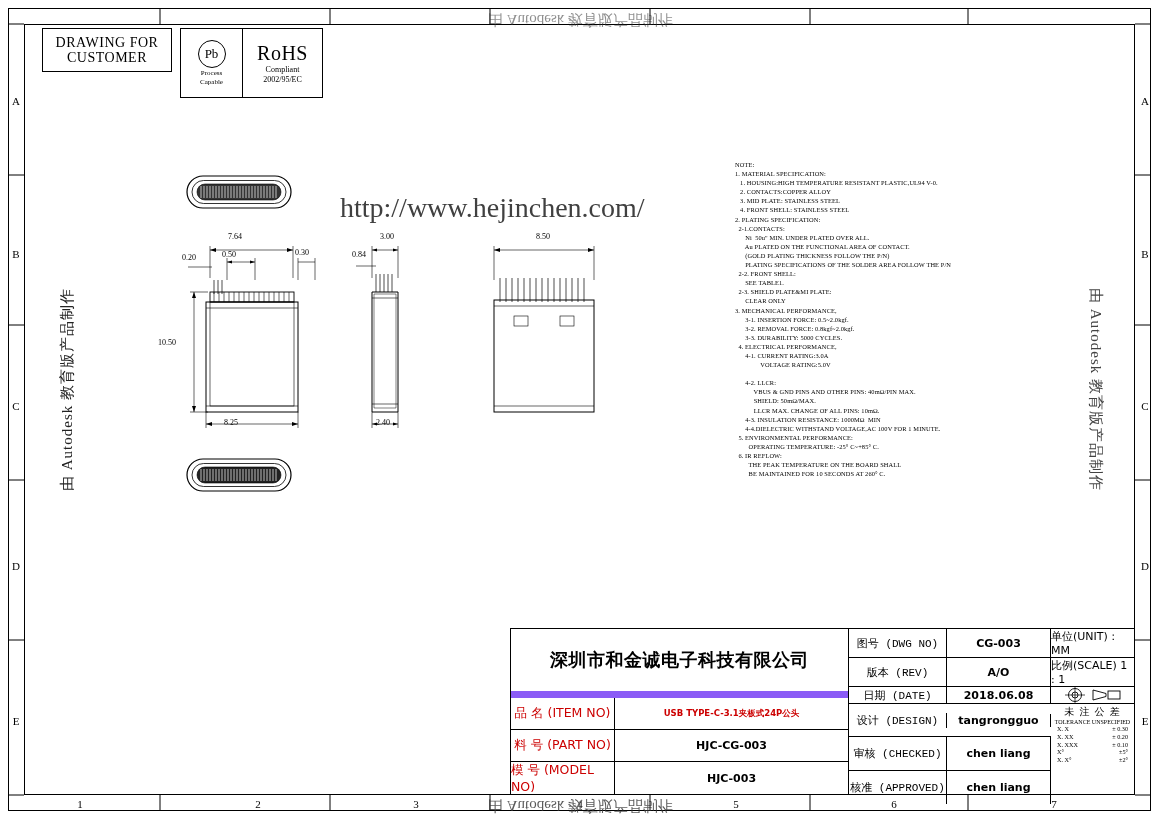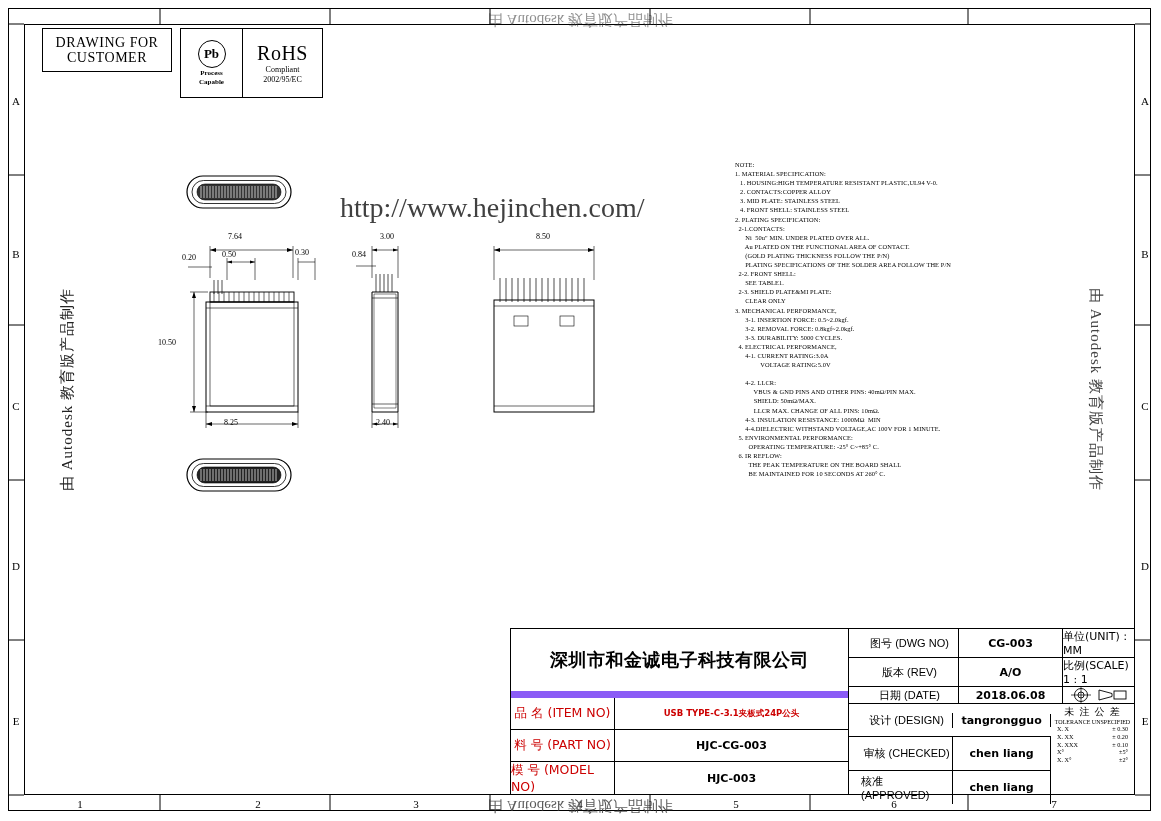--- a/index.html
+++ b/index.html
@@ -141,21 +141,20 @@
     width: 62px;
     border-right: 1px solid #000;
     box-sizing: border-box;
     display: flex;
     flex-direction: column;
     align-items: center;
     justify-content: center;
     font-size: 7px;
     text-align: center;
     line-height: 1.15;
-    font-weight: bold;
   }
   .pb-circle {
     width: 26px; height: 26px;
     border: 1px solid #000;
     border-radius: 50%;
     display: flex; align-items: center; justify-content: center;
     font-size: 13px;
     font-family: "Liberation Serif", serif;
     margin-bottom: 1px;
   }
@@ -241,22 +240,21 @@
     display: flex;
     border-bottom: 1px solid #000;
     box-sizing: border-box;
   }
   .tbr-label {
     width: 98px;
     border-right: 1px solid #000;
     box-sizing: border-box;
     display: flex; align-items: center; justify-content: center;
     font-size: 11px;
-    font-family: Liberation Sans, sans-serif;
-    margin-left: 12px;
+    font-family: Liberation Mono, monospace;
   }
   .tbr-val {
     width: 104px;
     border-right: 1px solid #000;
     box-sizing: border-box;
     display: flex; align-items: center; justify-content: center;
     font-size: 11px;
     font-weight: bold;
     font-family: "DejaVu Sans", sans-serif;
   }

